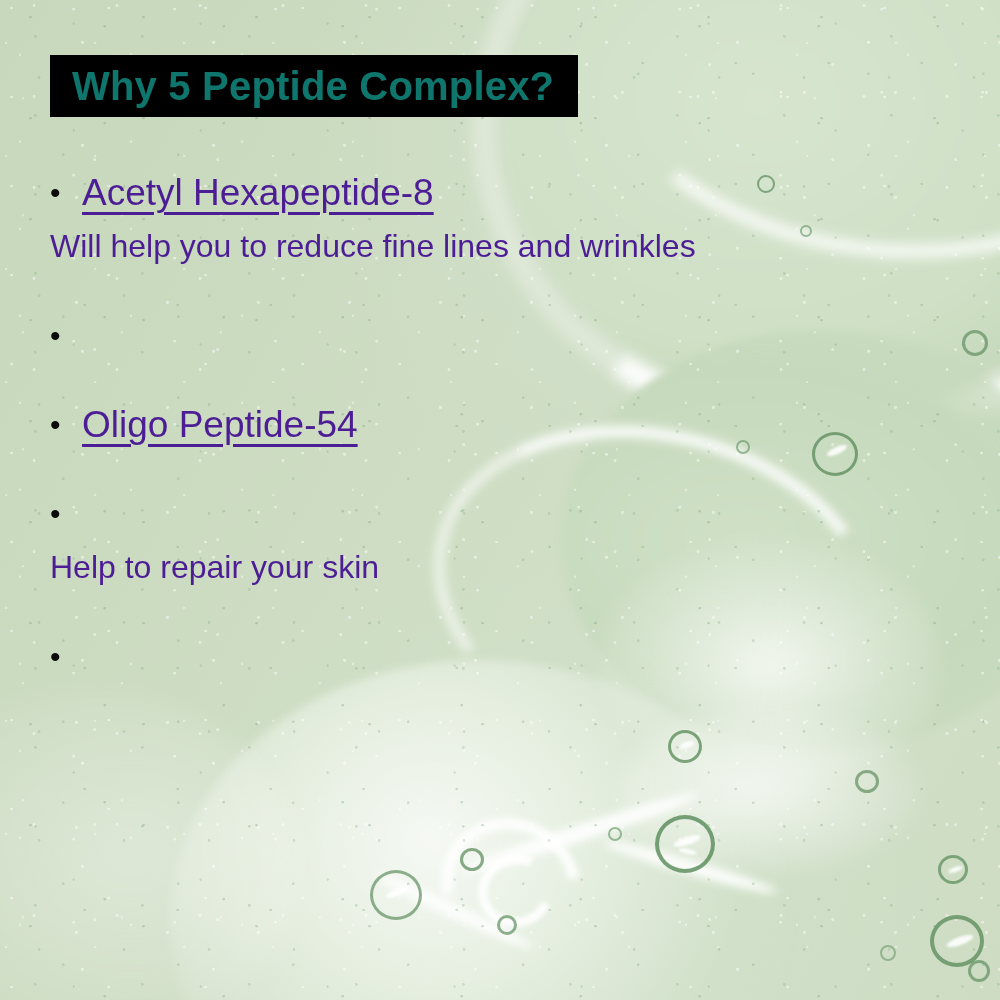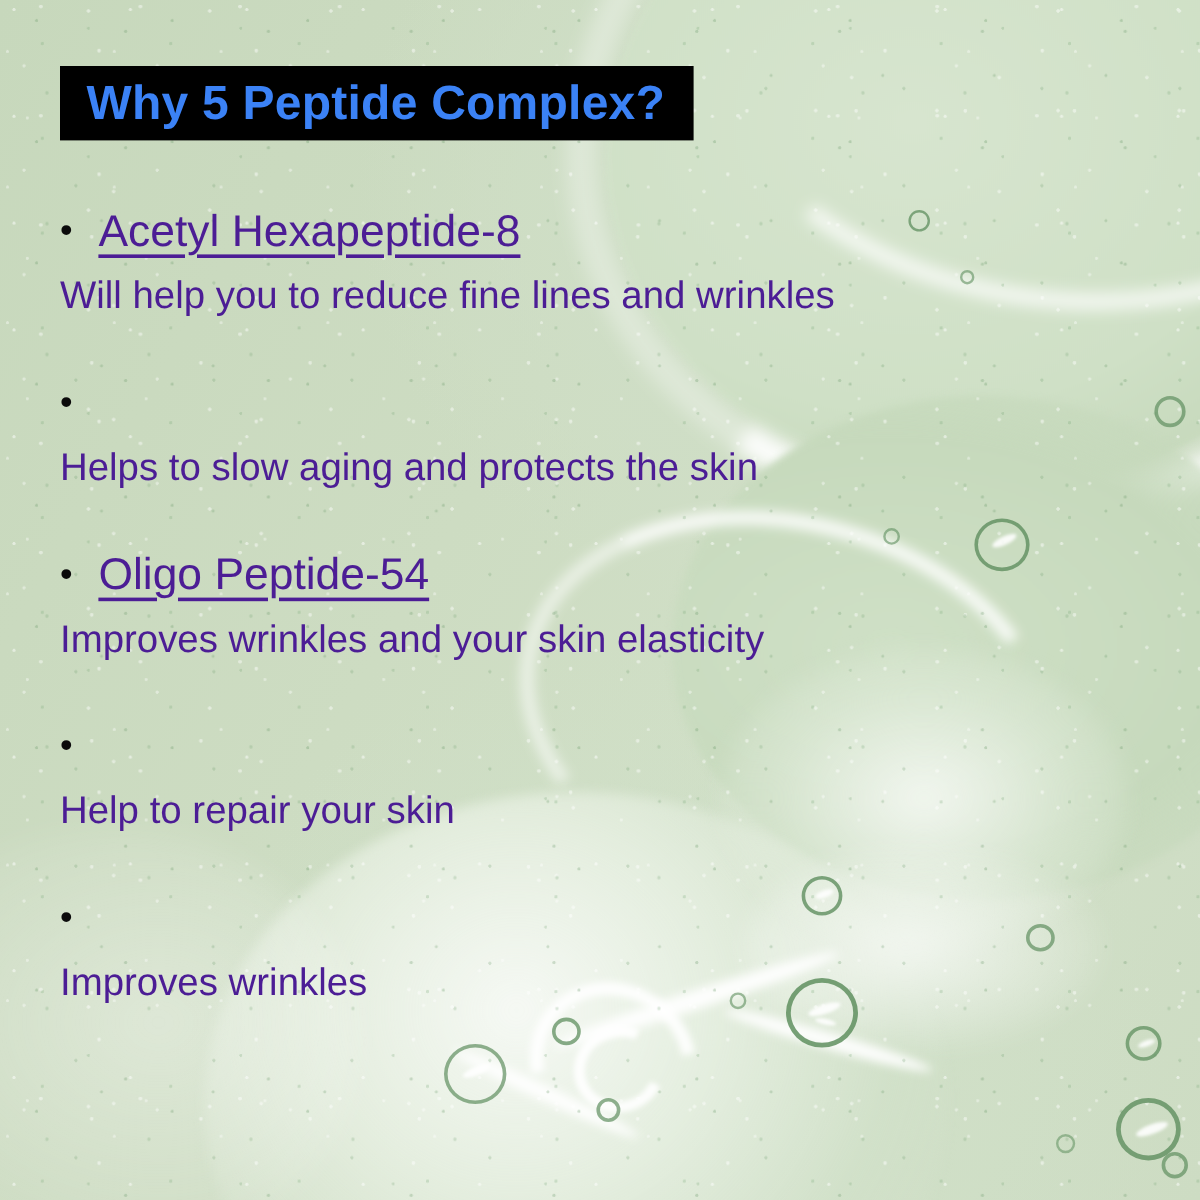--- a/index.html
+++ b/index.html
@@ -136,21 +136,21 @@
   }
 
   
   .title-box{
     position:absolute;left:50px;top:55px;width:528px;height:62px;
     background:#000;
     display:flex;align-items:center;
     box-sizing:border-box;padding-left:22px;
   }
   .title-text{
-    color:#3b82f6;font-size:40px;font-weight:700;letter-spacing:.2px;
+    color:#0f766e;font-size:40px;font-weight:700;letter-spacing:.2px;
     line-height:1;white-space:nowrap;
     font-family:"Liberation Sans", sans-serif;
   }
 
   .list{position:absolute;left:50px;top:170px;width:910px;}
   .item{margin-bottom:43px;}
   .item:last-child{margin-bottom:0;}
   .item-head{display:flex;align-items:flex-start;}
   .bullet{
     color:#0b0b0b;font-size:30px;line-height:46px;
@@ -233,39 +233,36 @@
         <span class="bullet">•</span>
         <span class="head-text">Acetyl Hexapeptide-8</span>
       </div>
       <div class="desc">Will help you to reduce fine lines and wrinkles</div>
     </div>
 
     <div class="item">
       <div class="item-head">
         <span class="bullet">•</span>
       </div>
-      <div class="desc">Helps to slow aging and protects the skin</div>
     </div>
 
     <div class="item">
       <div class="item-head">
         <span class="bullet">•</span>
         <span class="head-text">Oligo Peptide-54</span>
       </div>
-      <div class="desc">Improves wrinkles and your skin elasticity</div>
     </div>
 
     <div class="item">
       <div class="item-head">
         <span class="bullet">•</span>
       </div>
       <div class="desc">Help to repair your skin</div>
     </div>
 
     <div class="item">
       <div class="item-head">
         <span class="bullet">•</span>
       </div>
-      <div class="desc">Improves wrinkles</div>
     </div>
 
   </div>
 </div>
 
 </body></html>

